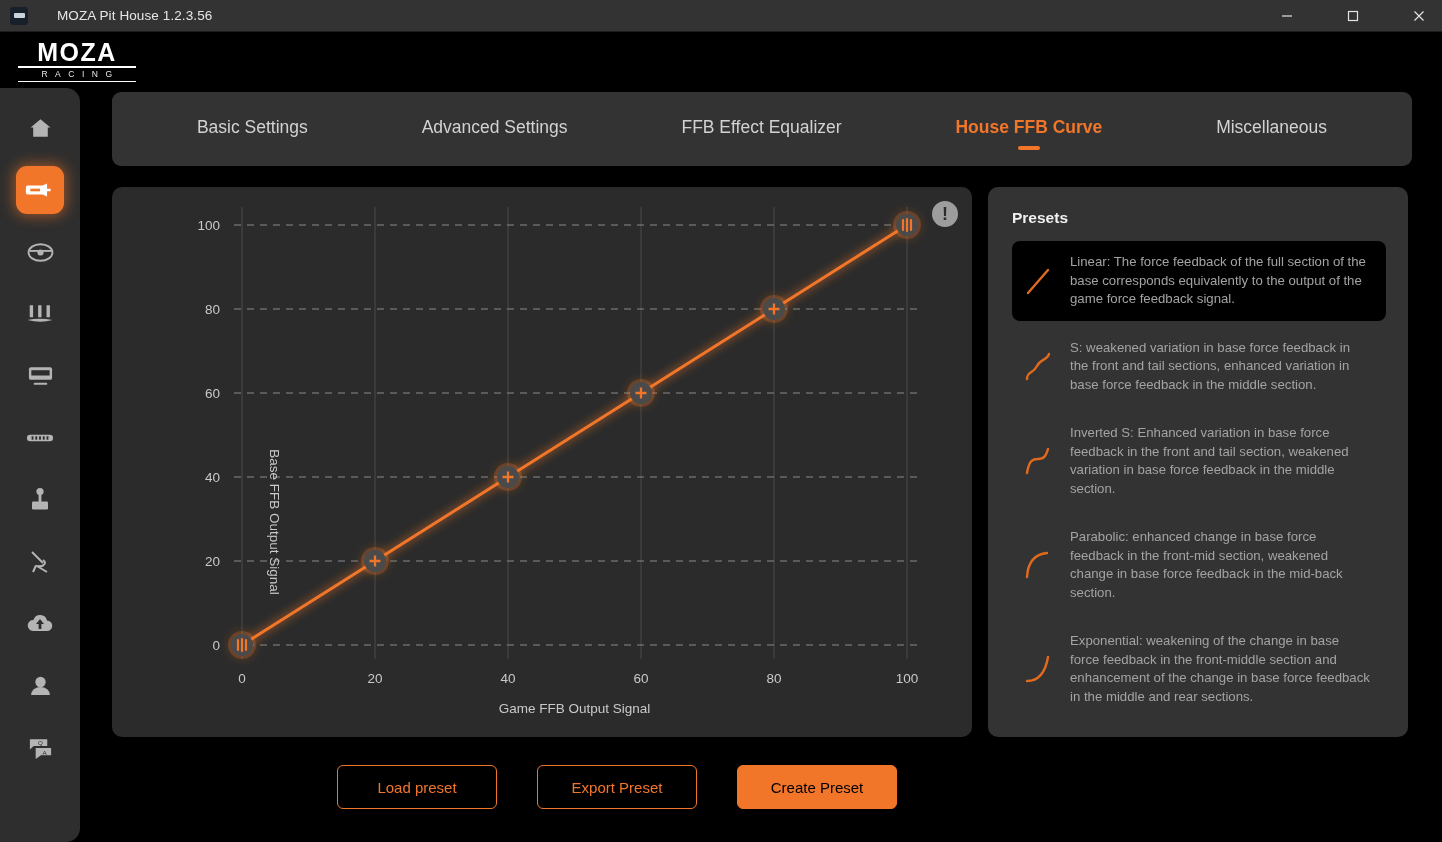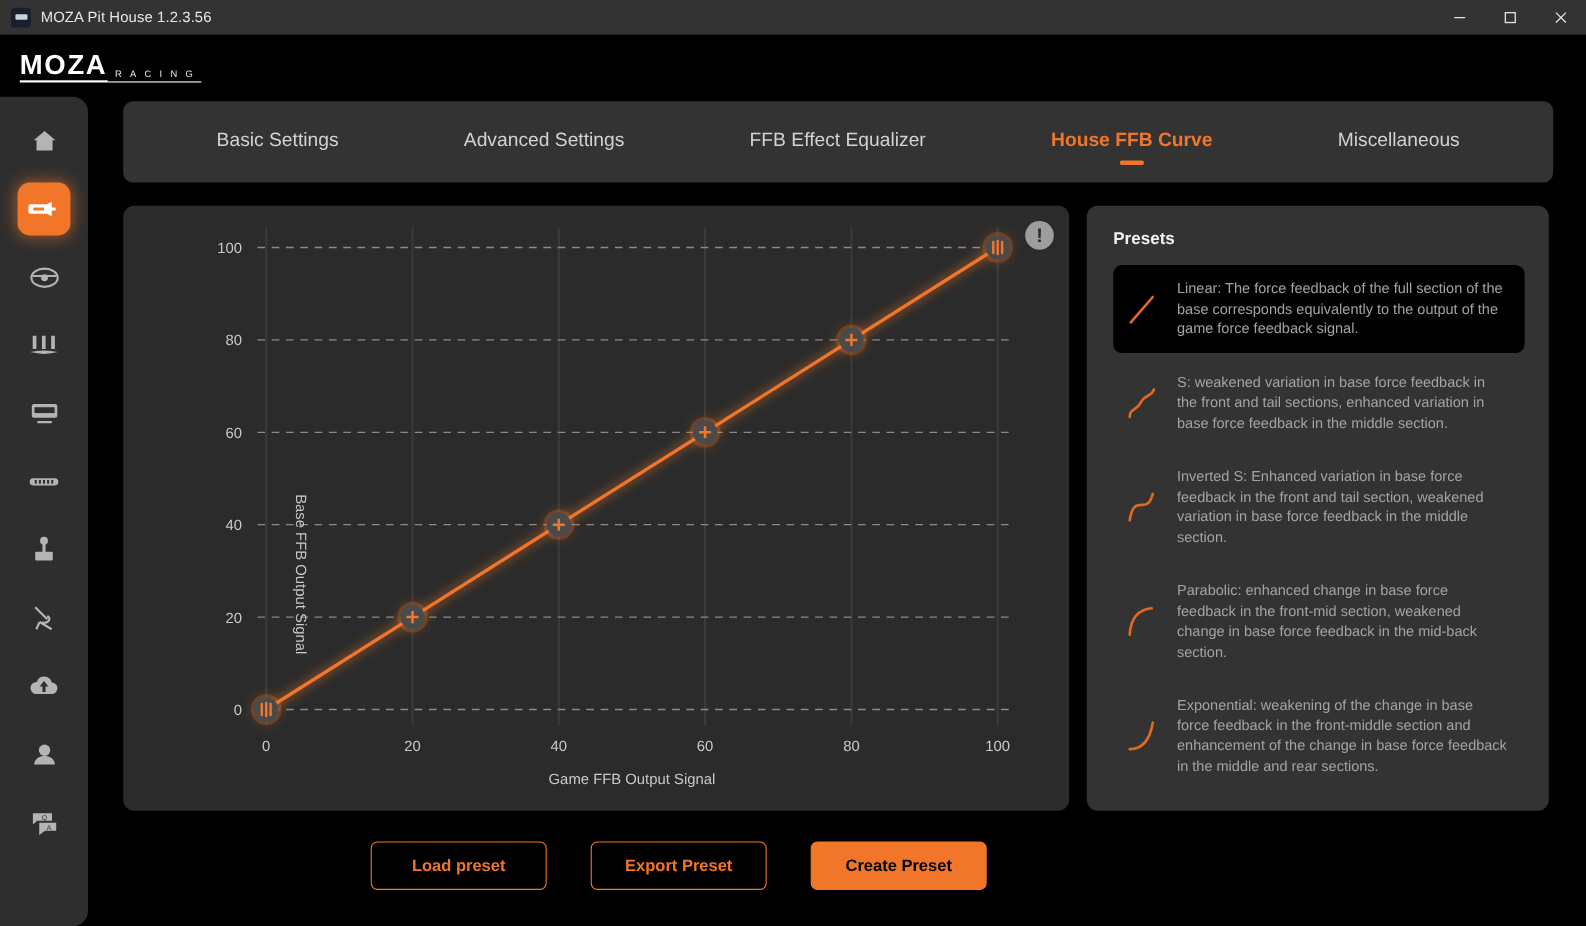--- a/index.html
+++ b/index.html
@@ -9,41 +9,42 @@
     font-family: "Liberation Sans", sans-serif;
     overflow: hidden;
   }
 
   
   .titlebar {
     height: 32px; width: 100%;
     background: #333333;
     display: flex; align-items: center;
     border-bottom: 1px solid #1d1d1d;
+    gap: 20px;
   }
   .tb-icon {
     width: 18px; height: 18px; margin-left: 10px; margin-right: 9px;
     background: #18202b; border-radius: 3px;
     display: flex; align-items: center; justify-content: center;
     position: relative;
   }
   .tb-icon::before {
     content: ""; width: 11px; height: 5px; background: #c9d2dd; border-radius: 1px;
   }
   .tb-title { color: #e6e6e6; font-size: 13.5px; letter-spacing: .1px; }
   .tb-spacer { flex: 1; }
   .win-btn {
     width: 46px; height: 32px; display: flex; align-items: center; justify-content: center;
     color: #e3e3e3;
   }
   .win-btn svg { display: block; }
 
   
   .logoband { height: 56px; background: #000; display: flex; align-items: center; }
-  .logo { margin-left: 18px; display: flex; flex-direction: row; width: 118px; align-items: flex-end; }
+  .logo { margin-left: 18px; display: flex; flex-direction: column; width: 118px; }
   .logo-moza {
     color: #fff; font-size: 25px; font-weight: 700; letter-spacing: 1.5px;
     line-height: 26px; font-family: "Liberation Sans", sans-serif;
     text-align: center; border-bottom: 2px solid #ffffff; padding-bottom: 1px;
   }
   .logo-racing {
     color: #e8e8e8; font-size: 8.5px; letter-spacing: 7.5px; line-height: 13px;
     text-align: center; padding-left: 7px; border-bottom: 1px solid #ffffff;
   }
 
@@ -118,21 +119,21 @@
   }
   .preset-row.selected { background: #000000; }
   .preset-ico { width: 36px; flex-shrink: 0; display: flex; align-items: center; justify-content: center; }
   .preset-txt { color: #a3a3a3; font-size: 13.2px; line-height: 18.5px; }
 
   
   .btnrow { display: flex; justify-content: center; gap: 40px; margin-top: 28px; padding-right: 290px; }
   .btn {
     min-width: 160px; height: 44px; border-radius: 6px;
     display: flex; align-items: center; justify-content: center;
-    font-size: 15px; font-weight: 700; padding: 0 26px;
+    font-size: 15px; font-weight: 400; padding: 0 26px;
   }
   .btn.outline { background: #000; border: 1.4px solid #f2762a; color: #f2762a; }
   .btn.solid { background: #f2762a; color: #000000; border: 1.4px solid #f2762a; }
 </style>
 </head>
 <body>
 
 <div class="titlebar">
   <div class="tb-icon"></div>
   <div class="tb-title">MOZA Pit House 1.2.3.56</div>

